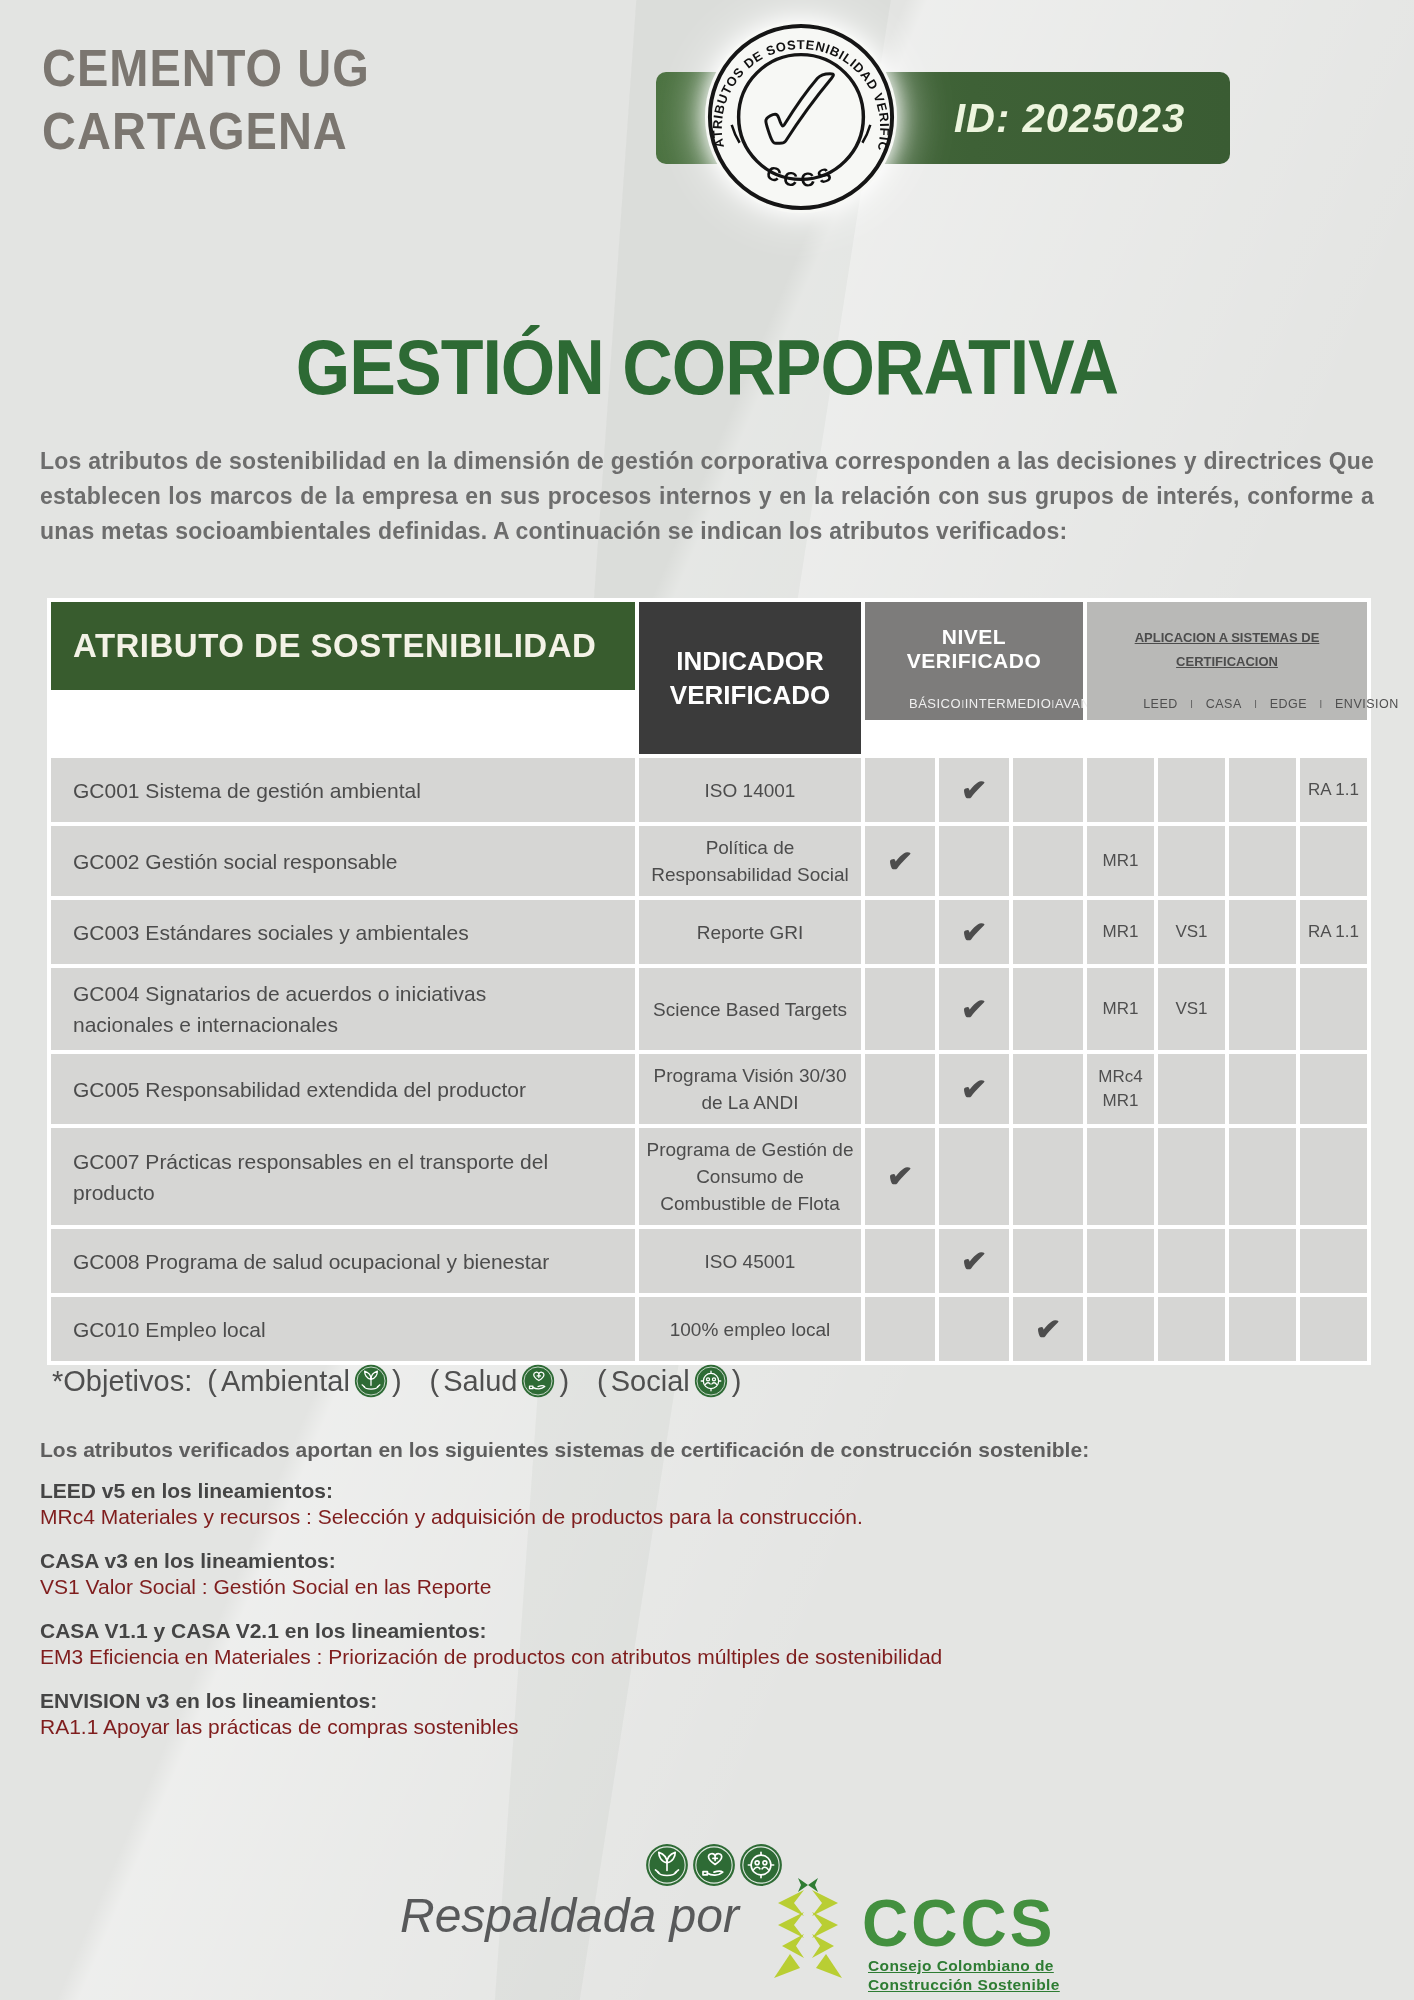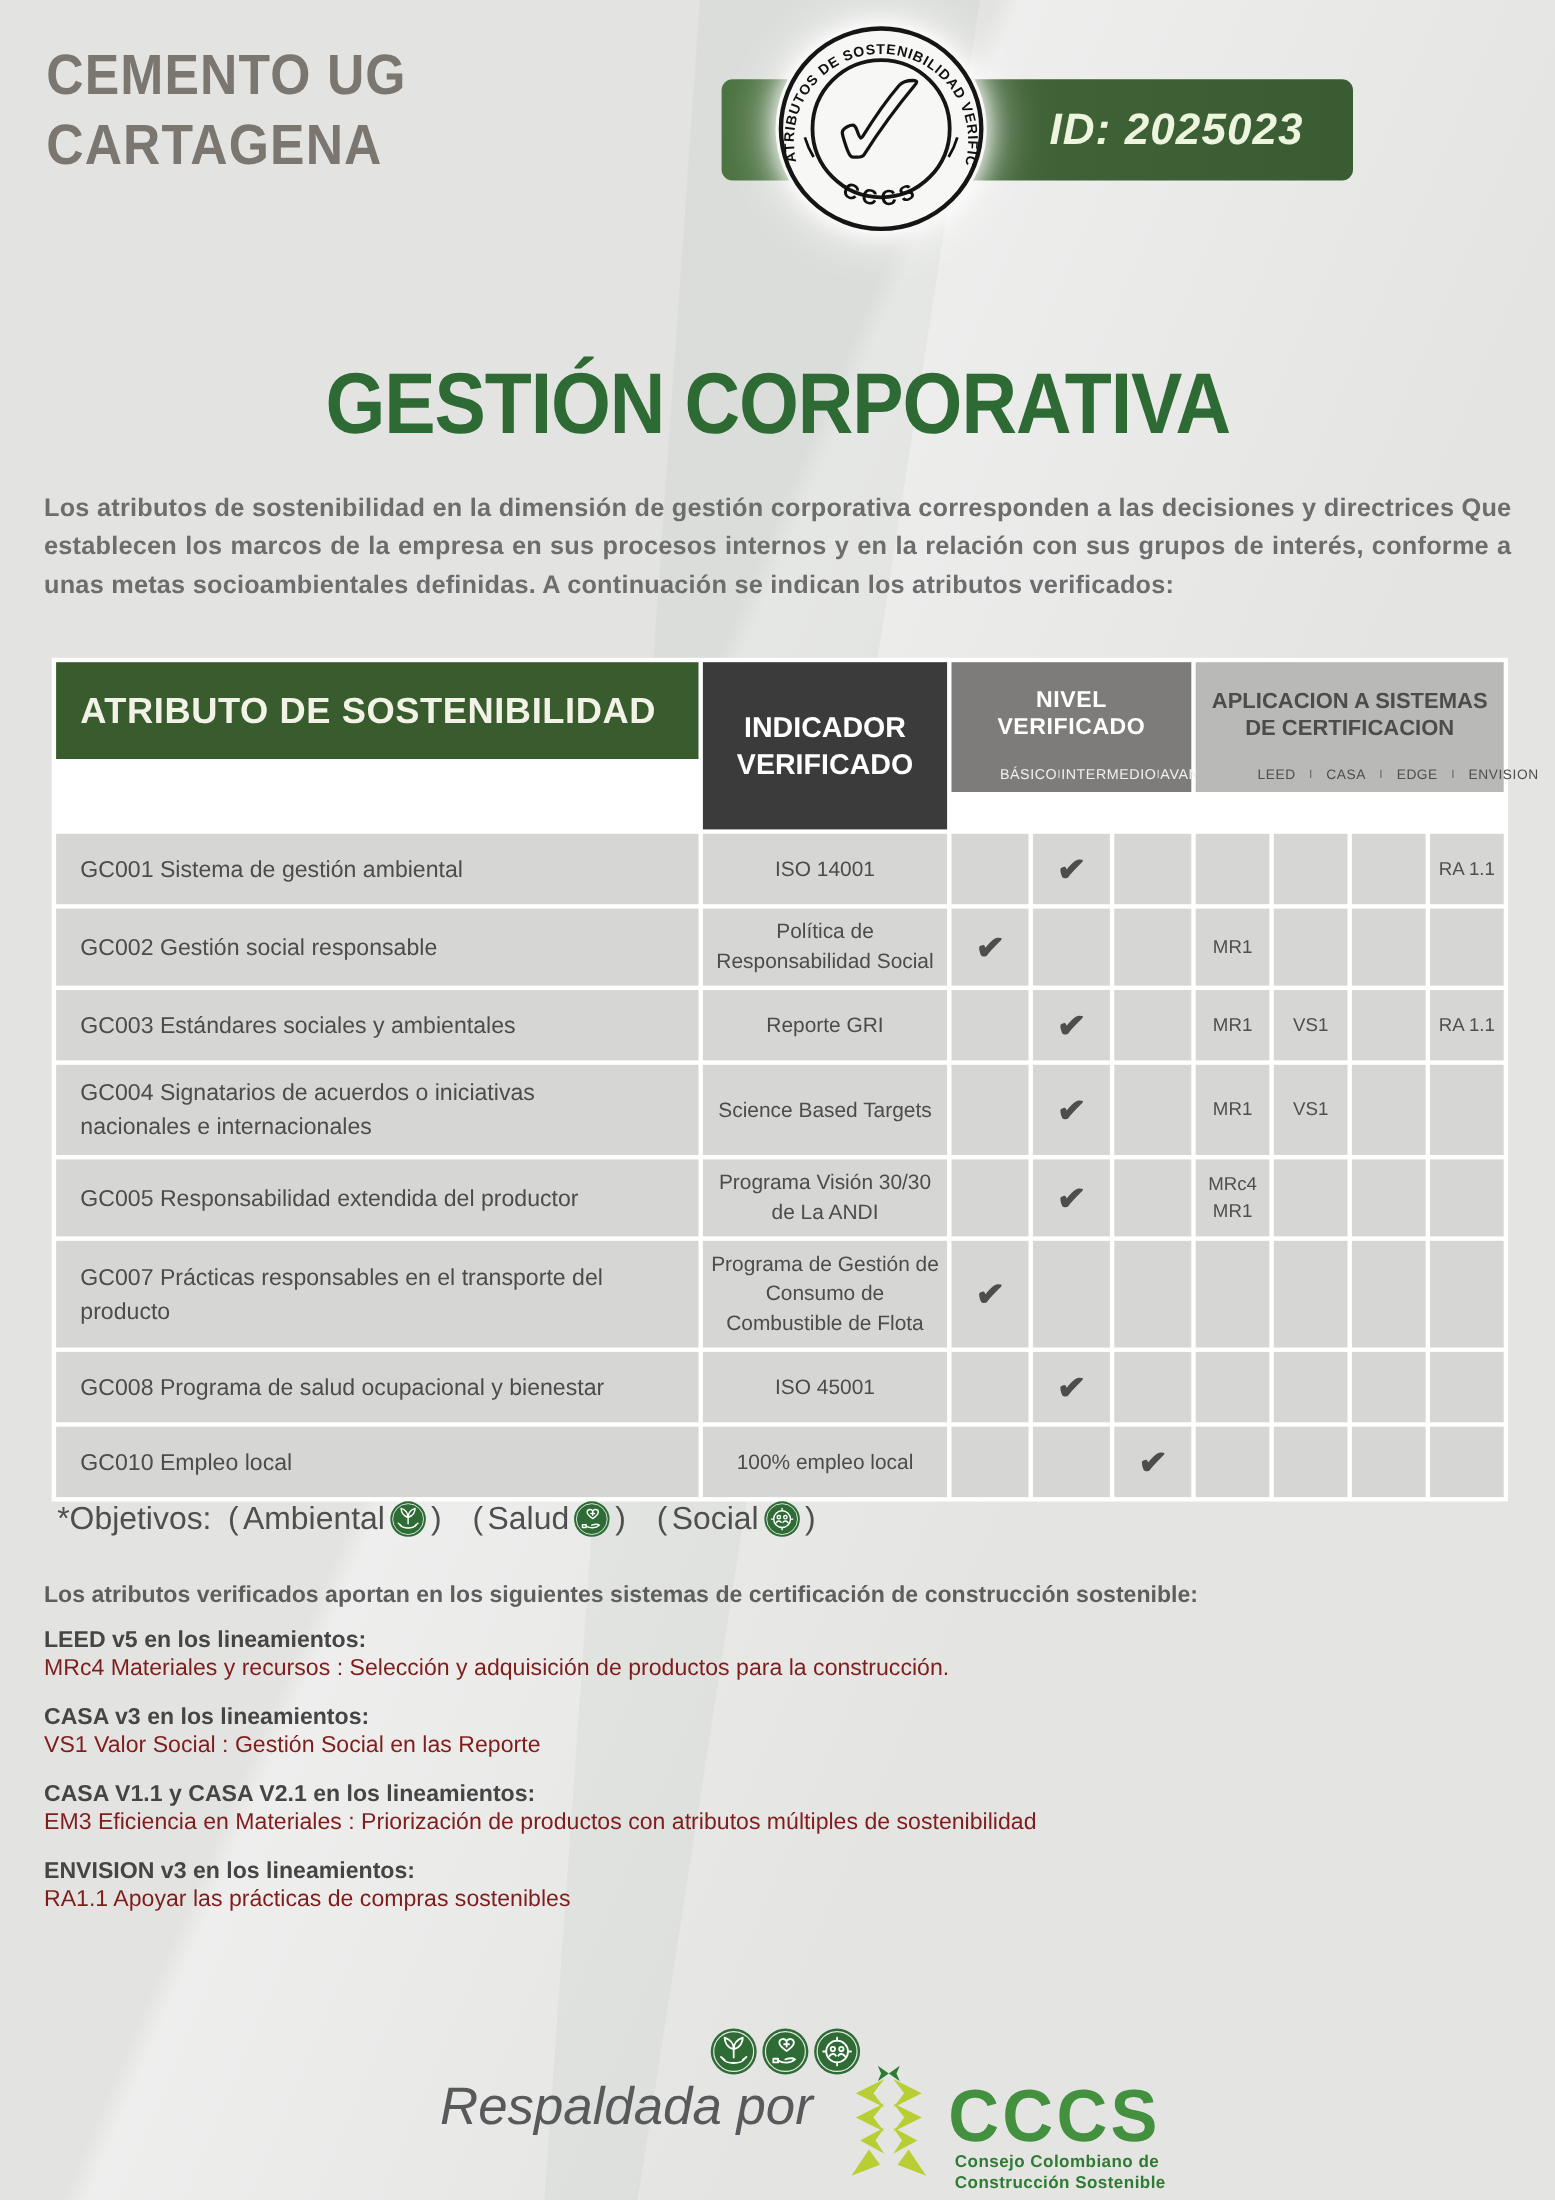--- a/index.html
+++ b/index.html
@@ -71,21 +71,21 @@
   }
   .hc-ind {
     background:#3b3b3b; color:#ffffff; height:152px;
     justify-content:center; align-items:center; text-align:center;
     font-size:26px; font-weight:bold; line-height:34px; padding:0 28px;
   }
   .hc-lvl { grid-column:3 / span 3; background:#7d7c7b; color:#fff; height:118px; }
   .hc-cert { grid-column:6 / span 4; background:#b9b9b7; color:#4c4c4c; height:118px; }
   .hc-title-wrap { flex:1; display:flex; align-items:center; justify-content:center; text-align:center; padding:0 8px; }
   .hc-lvl .hc-title-wrap { font-size:21px; font-weight:bold; letter-spacing:0.5px; }
-  .hc-cert .hc-title-wrap { font-size:20px; font-weight:bold; line-height:24px; }
+  .hc-cert .hc-title-wrap { font-size:13px; font-weight:bold; line-height:24px;text-decoration:underline; }
   .sub-row {
     display:flex; justify-content:space-evenly; align-items:center;
     padding-bottom:9px; width:100%;margin-left:44px;
   }
   .hc-lvl .sub-row { font-size:13px; color:#f0f0f0; letter-spacing:0.5px; }
   .hc-cert .sub-row { font-size:12.5px; color:#4f4f4f; letter-spacing:0.5px; }
   .sub-sep { font-size:11px; opacity:0.75; }
 
   .c { background:#d6d6d4; display:flex; align-items:center; justify-content:center; min-height:64px; }
   .c-attr {
@@ -129,21 +129,21 @@
     font-size:48px; font-style:italic; color:#58595a; letter-spacing:0px;
   }
   .cccs-mark { position:absolute; left:754px; top:1876px; width:108px; height:106px; }
   .cccs-name {
     position:absolute; left:862px; top:1884px;
     font-size:64px; font-weight:bold; color:#43903f; letter-spacing:3px;
     transform:scaleY(1.05); transform-origin:top left;
   }
   .cccs-tag {
     position:absolute; left:868px; top:1956px;
-    font-size:15.5px; font-weight:bold; color:#2e7c33; line-height:19px; letter-spacing:0.4px;
+    font-size:15.5px; font-weight:bold; color:#2e7c33; line-height:19px; letter-spacing:0.4px;text-decoration:underline;
   }
 </style>
 </head>
 <body>
 
 <div class="wm1"></div>
 <div class="wm2"></div>
 
 <div class="company">
   <div>CEMENTO UG</div>

